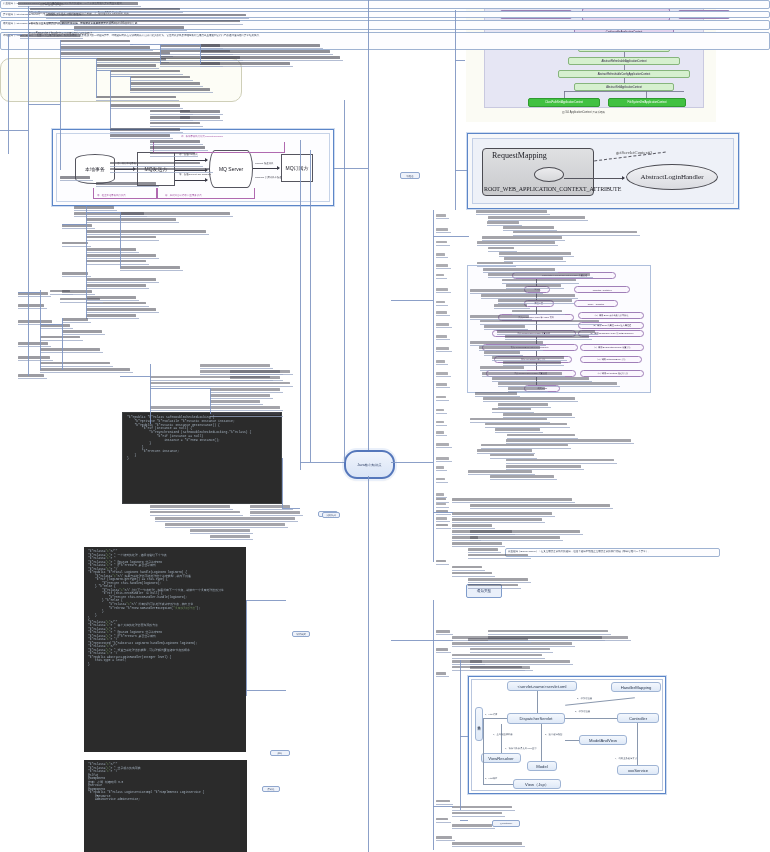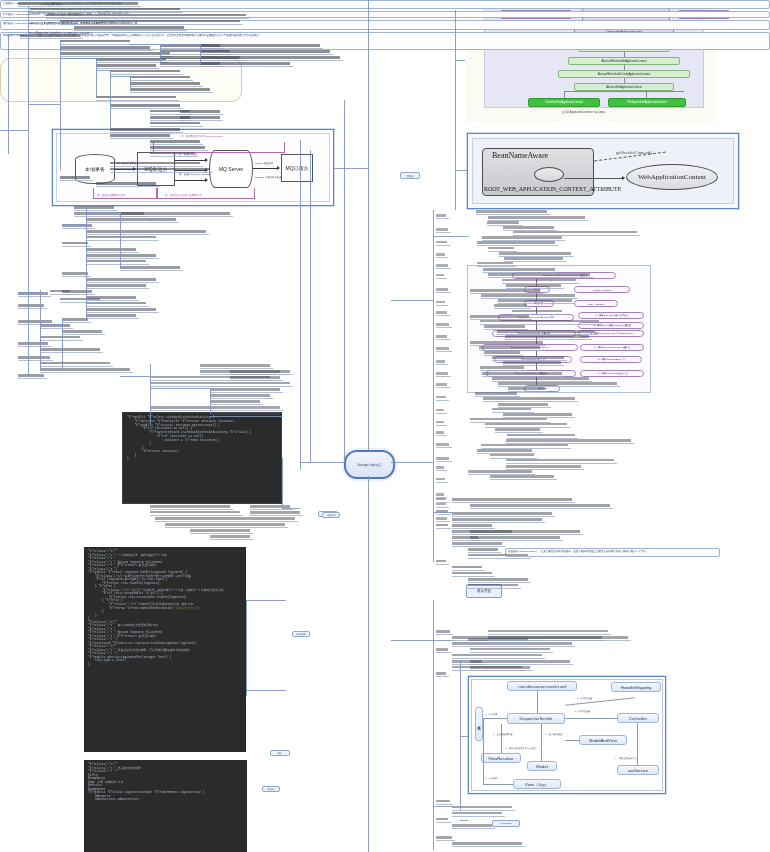--- a/index.html
+++ b/index.html
@@ -188,25 +188,25 @@
     <div class="uline" style="left:158px;top:84px;width:1px;height:5px;"></div>
     <div class="uline" style="left:98px;top:97px;width:120px;height:1px;"></div>
     <div class="uline" style="left:98px;top:97px;width:1px;height:7px;"></div>
     <div class="uline" style="left:180px;top:97px;width:1px;height:7px;"></div>
     <div class="ucap" style="left:96px;top:116px;">图 3-6  ApplicationContext 类体系结构</div>
   </div>
 
   <div class="frame sel" id="servlet-ctx">
     <div class="innerbg"></div>
     <div class="scBox" style="left:14px;top:14px;width:112px;height:48px;"></div>
-    <div class="scTxt" style="left:24px;top:17px;font-size:8px;">BeanNameAware</div>
+    <div class="scTxt" style="left:24px;top:17px;font-size:8px;">RequestMapping</div>
     <div class="scEll" style="left:66px;top:33px;width:30px;height:15px;"></div>
     <div class="scTxt" style="left:16px;top:52px;font-size:6px;letter-spacing:-0.1px;">ROOT_WEB_APPLICATION_CONTEXT_ATTRIBUTE</div>
     <div class="scEll" style="left:158px;top:30px;width:92px;height:26px;border-radius:50%;background:linear-gradient(#f2f3f6,#dadbe0);">
-      <span style="font-family:'Liberation Serif',serif;font-size:7px;color:#1b1b22;">WebApplicationContext</span>
+      <span style="font-family:'Liberation Serif',serif;font-size:7px;color:#1b1b22;">AbstractLoginHandler</span>
     </div>
     <div class="scTxt" style="left:148px;top:16px;font-size:4.6px;color:#444;">getServletContext()</div>
     <div class="arr" style="left:96px;top:44px;width:60px;background:#55555f;"></div>
     <div style="position:absolute;left:126px;top:22px;width:72px;height:1px;border-top:1px dashed #55555f;transform:rotate(-7deg);"></div>
   </div>
 
   <div class="frame" id="bean-life">
     <div class="blNode" style="left:44px;top:6px;width:104px;">
         <span>InstantiationAwareBeanPostProcessor 前置处理</span>
       </div>

